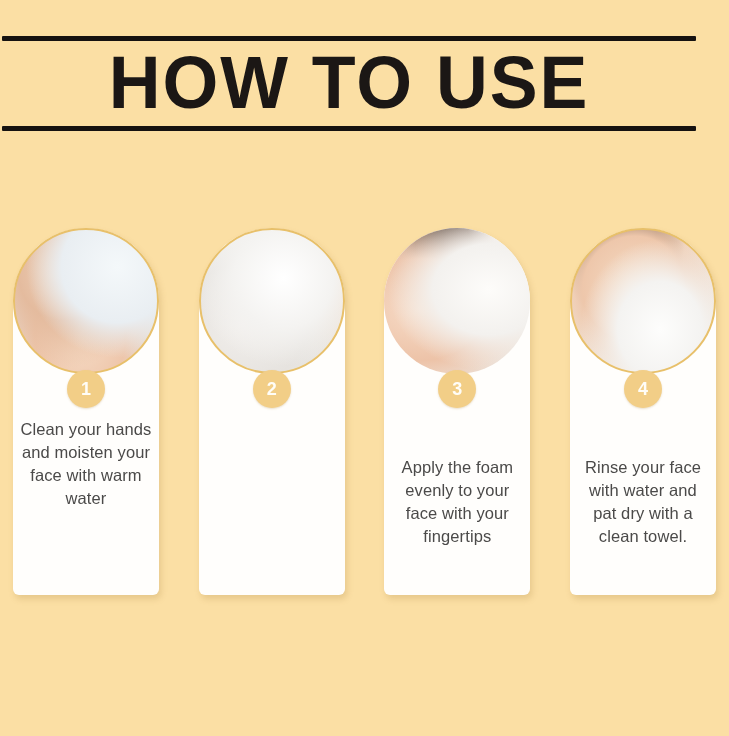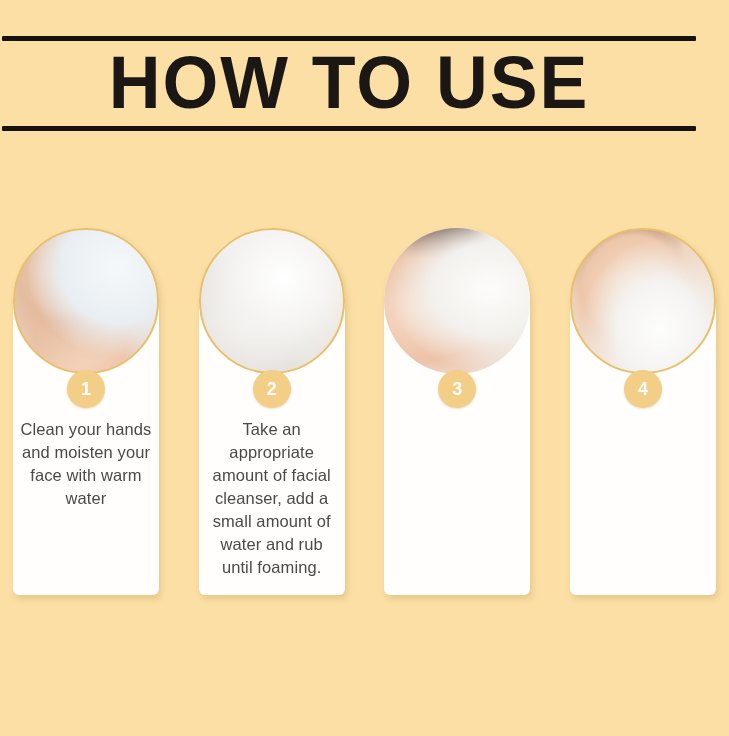--- a/index.html
+++ b/index.html
@@ -151,26 +151,27 @@
 
   <div class="card">
     <div class="photo ringed ph1"></div>
     <div class="badge">1</div>
     <div class="caption c1">Clean your hands and moisten your face with warm water</div>
   </div>
 
   <div class="card">
     <div class="photo ringed ph2"></div>
     <div class="badge">2</div>
-    <div class="caption c2">Take an appropriate amount of facial cleanser, add a small amount of water and rub until foaming.</div>
   </div>
 
   <div class="card">
     <div class="photo ph3"></div>
     <div class="badge">3</div>
+    <div class="caption c3">Apply the foam evenly to your face with your fingertips</div>
   </div>
 
   <div class="card">
     <div class="photo ringed ph4"></div>
     <div class="badge">4</div>
+    <div class="caption c4">Rinse your face with water and pat dry with a clean towel.</div>
   </div>
 
 </div>
 
 </body></html>

